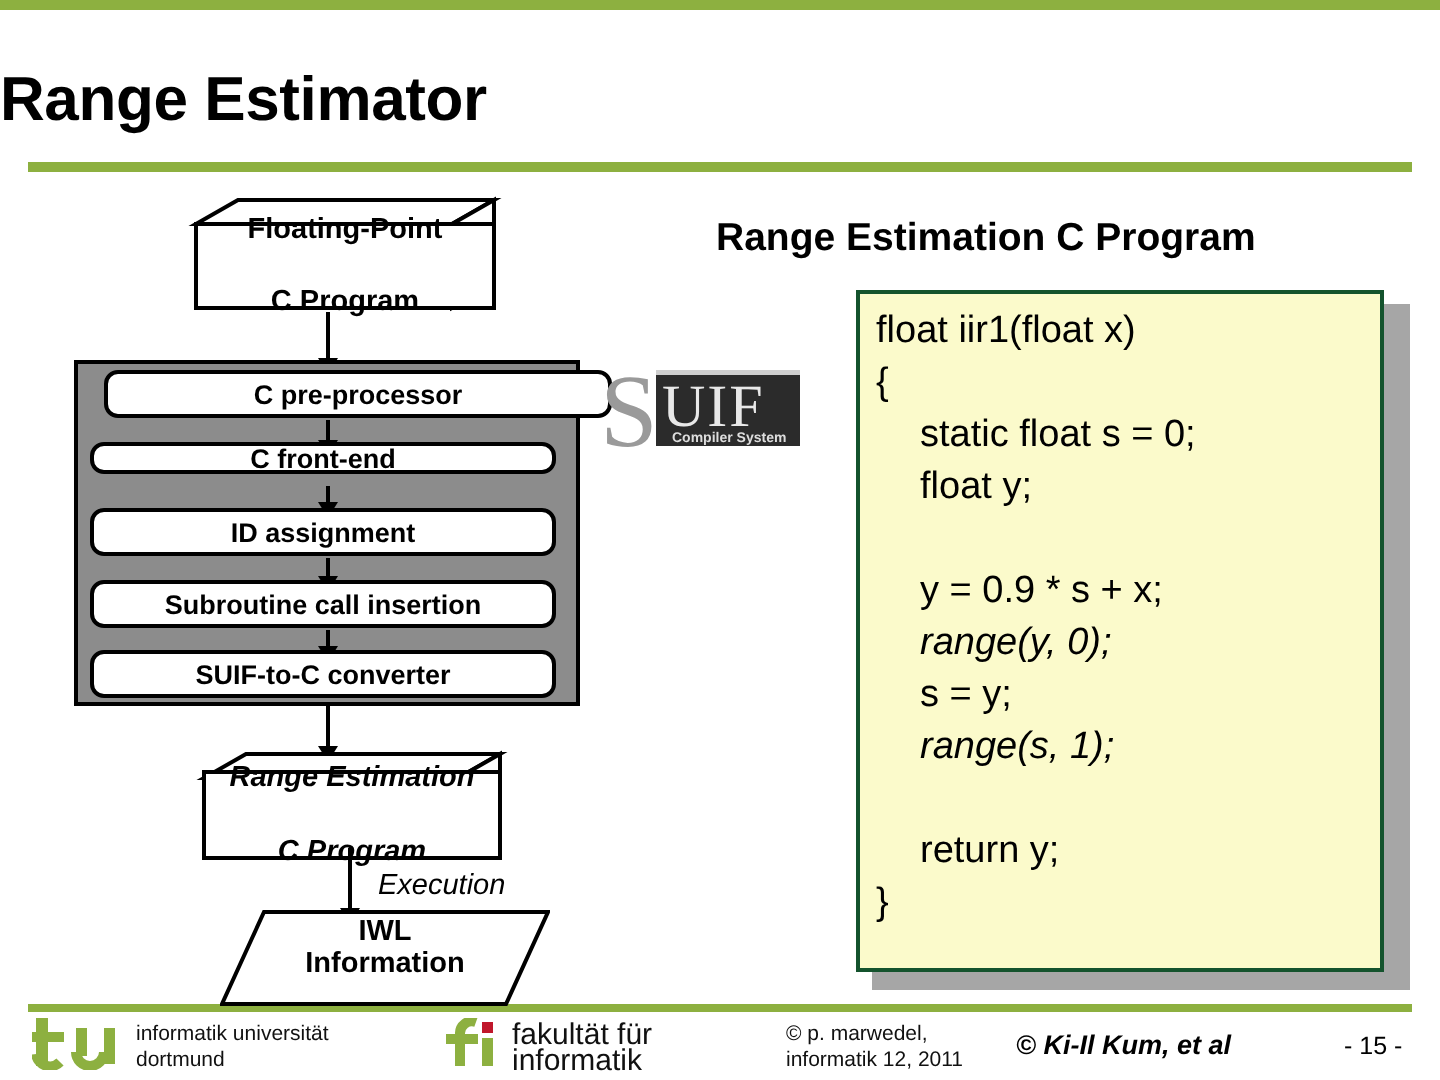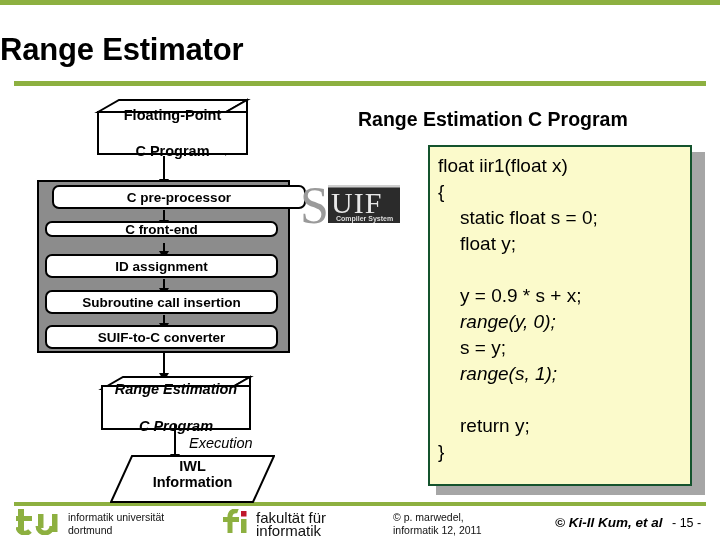--- a/index.html
+++ b/index.html
@@ -170,21 +170,20 @@
     font-size: 15px; line-height: 13px; color: #111;
   }
   .footer-copyright {
     position: absolute; left: 365px; top: 511px;
     font-size: 10.5px; line-height: 13px; color: #111; margin-left: 28px;
   }
   .footer-attrib {
     position: absolute; left: 508px; top: 515px;
     font-size: 13.5px; font-style: italic; font-weight: bold;
     white-space: nowrap;
-    margin-left: 47px;
   }
   .footer-pagenum {
     position: absolute; left: 672px; top: 516px;
     font-size: 12.5px; white-space: nowrap;
   }
 </style>
 </head>
 <body>
 
 <div class="top-green-bar"></div>

